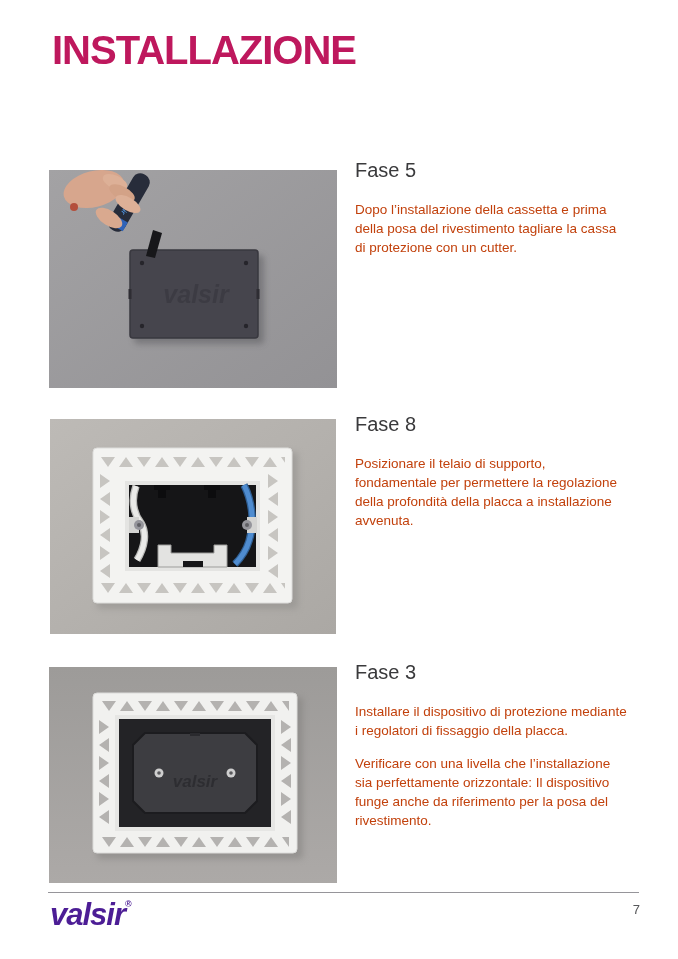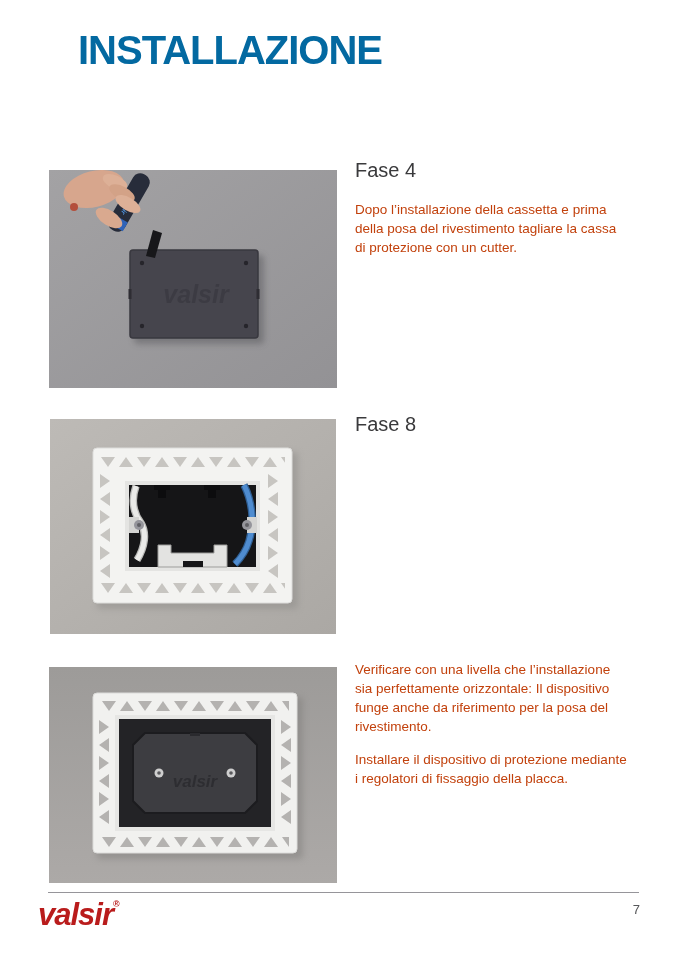--- a/index.html
+++ b/index.html
@@ -3,21 +3,21 @@
 <meta charset="utf-8">
 <style>
   html,body{margin:0;padding:0;}
   body{
     width:678px;height:959px;position:relative;background:#ffffff;
     font-family:"Liberation Sans","DejaVu Sans",sans-serif;overflow:hidden;
   }
   .page-title{
     position:absolute;left:52px;top:28px;
     font-size:40px;line-height:45px;font-weight:bold;
-    color:#0369a1;letter-spacing:-1px;margin-left:26px;
+    color:#be185d;letter-spacing:-1px;
   }
   .photo{position:absolute;left:49px;width:288px;}
   .photo svg{width:100%;height:100%;display:block;}
   #photo1{top:170px;height:218px;}
   #photo2{top:419px;height:215px;}
   #photo3{top:667px;height:216px;}
   .text-block{position:absolute;left:355px;width:272px;color:#404044;}
   #text1{top:158px;}
   #text2{top:412px;}
   #text3{top:660px;}
@@ -26,23 +26,23 @@
     margin:0 0 18px 0;
   }
   .text-block p{
     font-size:13.5px;line-height:19px;margin:0 0 14px 0;color:#c2410c;
   }
   .footer-rule{
     position:absolute;left:48px;top:892px;width:591px;height:1px;
     background:#96959a;
   }
   .brand{
-    position:absolute;left:38px;top:897px;
+    position:absolute;left:50px;top:897px;
     font-size:31px;font-weight:bold;font-style:italic;
-    color:#b91c1c;letter-spacing:-1px;
+    color:#4c1d95;letter-spacing:-1px;
   }
   .brand .reg{font-size:9px;font-style:normal;vertical-align:18px;letter-spacing:0;}
   .page-number{
     position:absolute;left:610px;top:902px;width:30px;text-align:right;
     font-size:13px;color:#57585a;
   }
   .emboss{font-style:italic;font-weight:bold;}
 </style>
 </head>
 <body>
@@ -198,28 +198,30 @@
     <circle cx="110" cy="106" r="4.5" fill="#cfcfcf"></circle>
         <circle cx="110" cy="106" r="1.8" fill="#59595c"></circle>
     <circle cx="182" cy="106" r="4.5" fill="#cfcfcf"></circle>
         <circle cx="182" cy="106" r="1.8" fill="#59595c"></circle>
   </g>
   <text x="146" y="120" text-anchor="middle" class="emboss" font-size="17" fill="#2c2c30" opacity="0.9">valsir</text>
 </svg>
 </div>
 
 <div class="text-block" id="text1">
-  <h2 class="fase-heading">Fase 4</h2>
+  <h2 class="fase-heading">Fase 5</h2>
   <p>Dopo l’installazione della cassetta e prima della posa del rivestimento tagliare la cassa di protezione con un cutter.</p>
 </div>
 
 <div class="text-block" id="text2">
   <h2 class="fase-heading">Fase 8</h2>
+  <p>Posizionare il telaio di supporto, fondamentale per permettere la regolazione della profondità della placca a installazione avvenuta.</p>
 </div>
 
 <div class="text-block" id="text3">
+  <h2 class="fase-heading">Fase 3</h2>
+  <p>Installare il dispositivo di protezione mediante i regolatori di fissaggio della placca.</p>
   <p>Verificare con una livella che l’installazione sia perfettamente orizzontale: Il dispositivo funge anche da riferimento per la posa del rivestimento.</p>
-  <p>Installare il dispositivo di protezione mediante i regolatori di fissaggio della placca.</p>
 </div>
 
 <div class="footer-rule"></div>
 <div class="brand"><span>valsir</span><span class="reg">®</span></div>
 <div class="page-number">7</div>
 
 </body></html>

